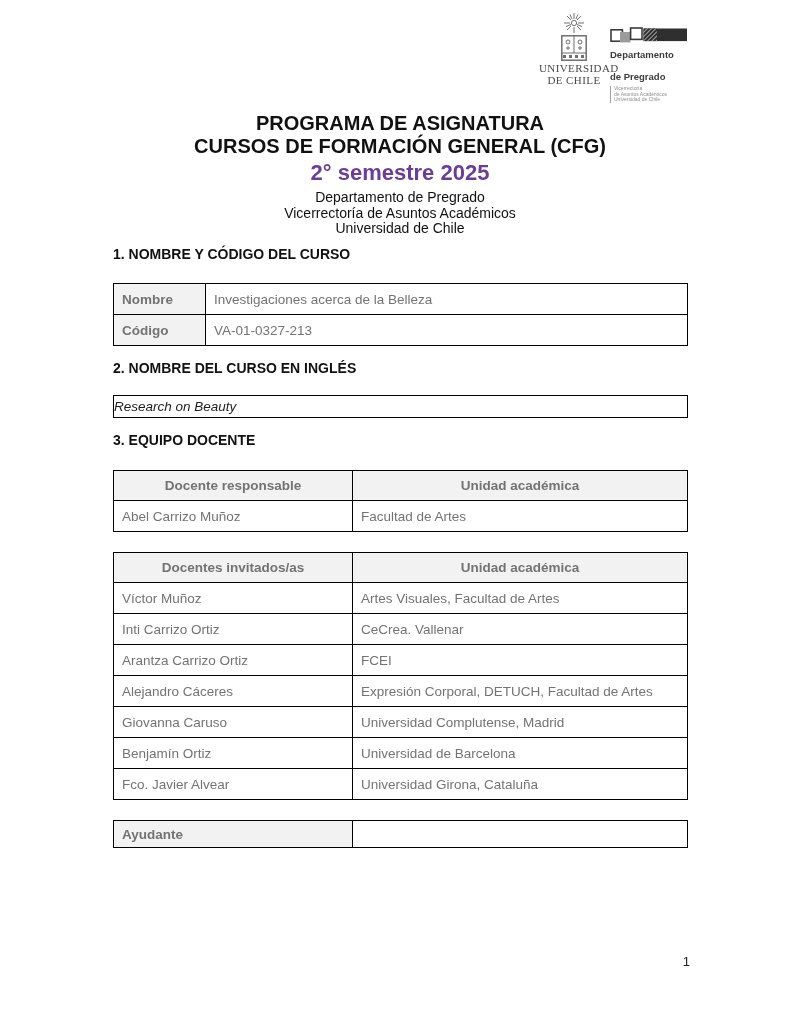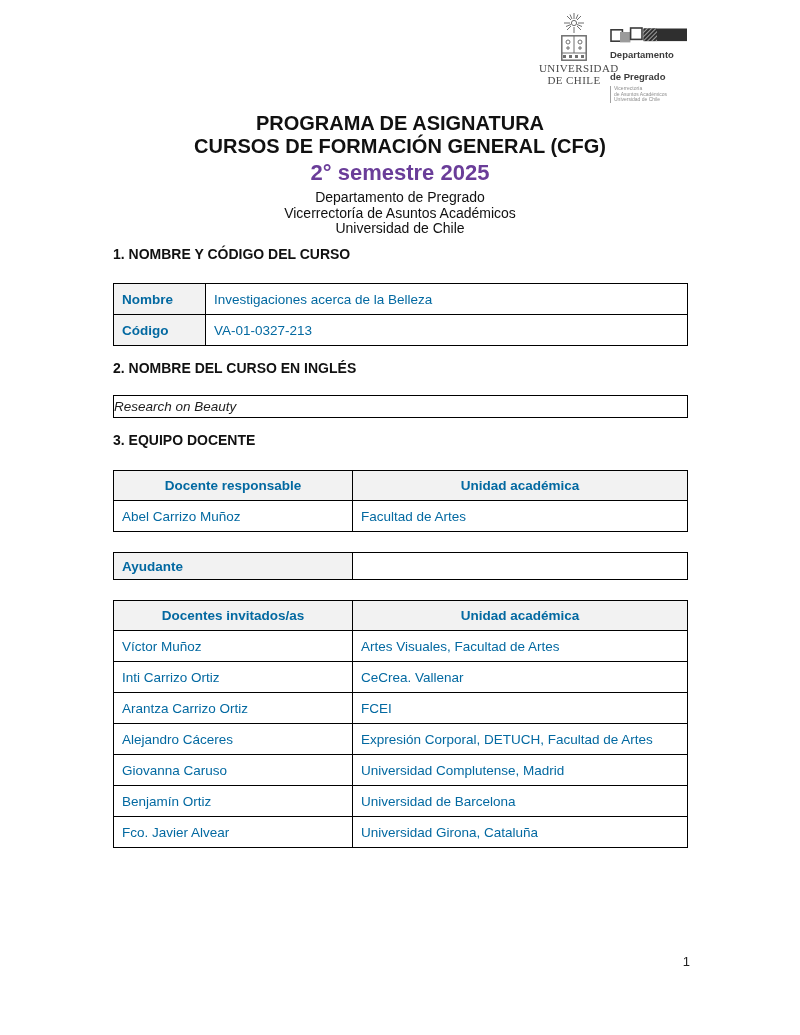--- a/index.html
+++ b/index.html
@@ -25,21 +25,21 @@
   .title-line { font-size:20px; font-weight:bold; line-height:23px; color:#111; }
   .semester-line { font-size:22px; font-weight:bold; line-height:26px; color:#6A3D99; margin-top:2px; }
   .sub-line { font-size:14px; line-height:15.5px; color:#111; }
   .sub-line.first { margin-top:4px; }
 
   
   .content { position:absolute; left:113px; top:246px; width:575px; }
   .section-heading { font-size:14px; font-weight:bold; line-height:16px; color:#111; }
 
   table { border-collapse:collapse; table-layout:fixed; width:575px; }
-  td, th { border:1.5px solid #000; font-size:13.5px; color:#0369a1;
+  td, th { border:1.5px solid #000; font-size:13.5px; color:#737373;
            padding:0 8px; overflow:hidden; white-space:nowrap; }
   th { background:#f2f2f2; font-weight:bold; height:29px; }
   td { height:30px; text-align:left; }
   td.label-cell { background:#f2f2f2; font-weight:bold; }
 
   .t-nombre { margin-top:21px; }
   .t-nombre col.c1 { width:92px; }
 
   .box-english { margin-top:19px; height:21px; border:1.5px solid #000;
                  display:flex; align-items:center; 
@@ -172,71 +172,71 @@
         <th>Docente responsable</th>
         <th>Unidad académica</th>
       </tr>
       <tr>
         <td>Abel Carrizo Muñoz</td>
         <td>Facultad de Artes</td>
       </tr>
     </tbody>
       </table>
 
+    <table class="t-docentes t-invitados">
+      <colgroup>
+          <col class="c1">
+          <col>
+        </colgroup>
+      <tbody>
+          <tr>
+        <th>Docentes invitados/as</th>
+        <th>Unidad académica</th>
+      </tr>
+      <tr>
+        <td>Víctor Muñoz</td>
+        <td>Artes Visuales, Facultad de Artes</td>
+      </tr>
+      <tr>
+        <td>Inti Carrizo Ortiz</td>
+        <td>CeCrea. Vallenar</td>
+      </tr>
+      <tr>
+        <td>Arantza Carrizo Ortiz</td>
+        <td>FCEI</td>
+      </tr>
+      <tr>
+        <td>Alejandro Cáceres</td>
+        <td>Expresión Corporal, DETUCH, Facultad de Artes</td>
+      </tr>
+      <tr>
+        <td>Giovanna Caruso</td>
+        <td>Universidad Complutense, Madrid</td>
+      </tr>
+      <tr>
+        <td>Benjamín Ortiz</td>
+        <td>Universidad de Barcelona</td>
+      </tr>
+      <tr>
+        <td>Fco. Javier Alvear</td>
+        <td>Universidad Girona, Cataluña</td>
+      </tr>
+    </tbody>
+      </table>
+
     <table class="t-docentes t-ayudante">
       <colgroup>
           <col class="c1">
           <col>
         </colgroup>
       <tbody>
           <tr>
         <td class="label-cell">Ayudante</td>
         <td></td>
       </tr>
     </tbody>
       </table>
 
-    <table class="t-docentes t-invitados">
-      <colgroup>
-          <col class="c1">
-          <col>
-        </colgroup>
-      <tbody>
-          <tr>
-        <th>Docentes invitados/as</th>
-        <th>Unidad académica</th>
-      </tr>
-      <tr>
-        <td>Víctor Muñoz</td>
-        <td>Artes Visuales, Facultad de Artes</td>
-      </tr>
-      <tr>
-        <td>Inti Carrizo Ortiz</td>
-        <td>CeCrea. Vallenar</td>
-      </tr>
-      <tr>
-        <td>Arantza Carrizo Ortiz</td>
-        <td>FCEI</td>
-      </tr>
-      <tr>
-        <td>Alejandro Cáceres</td>
-        <td>Expresión Corporal, DETUCH, Facultad de Artes</td>
-      </tr>
-      <tr>
-        <td>Giovanna Caruso</td>
-        <td>Universidad Complutense, Madrid</td>
-      </tr>
-      <tr>
-        <td>Benjamín Ortiz</td>
-        <td>Universidad de Barcelona</td>
-      </tr>
-      <tr>
-        <td>Fco. Javier Alvear</td>
-        <td>Universidad Girona, Cataluña</td>
-      </tr>
-    </tbody>
-      </table>
-
   </div>
 
   <div class="page-number">1</div>
 
 </div>
 
 </body></html>

